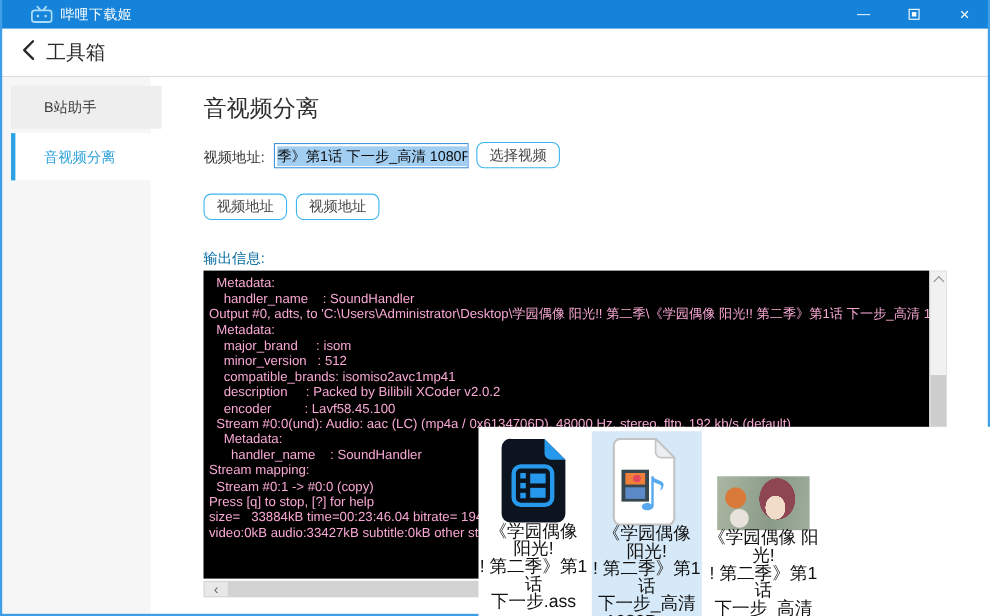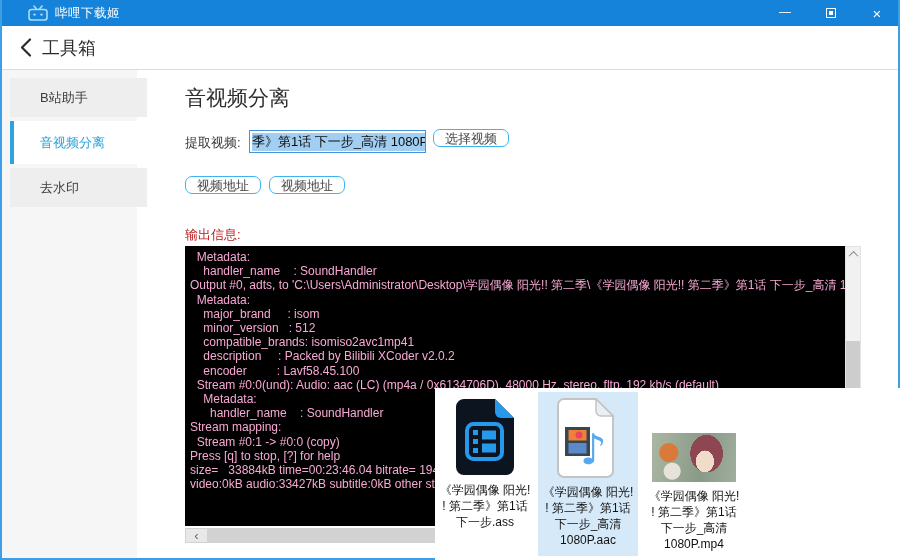--- a/index.html
+++ b/index.html
@@ -12,51 +12,51 @@
   .win-title { color:#fff; font-size:12.5px; margin-left:7px; letter-spacing:.5px; }
   .win-controls { position:absolute; right:0; top:0; height:26px; display:flex; }
   .win-btn { width:46px; height:26px; display:flex; align-items:center; justify-content:center; color:#fff; font-size:13px; cursor:default; }
   .min-glyph { font-size:12px; transform:translateY(-1px); }
   .max-glyph { width:10px; height:10px; border:1.3px solid #fff; display:flex; align-items:center; justify-content:center; }
   .max-glyph::after { content:""; width:4px; height:4px; background:#fff; }
   .close-glyph { font-size:15px; }
 
   
   .header { position:absolute; left:0; top:26px; width:900px; height:44px; background:#fff; border-bottom:1px solid #dcdcdc; display:flex; align-items:center; z-index:11; }
-  .back { display:flex; align-items:center; margin-left:20px; cursor:pointer; }
+  .back { display:flex; margin-left:20px; cursor:pointer; }
   .hdr-title { font-size:18px; color:#2b2b2b; margin-left:10px; }
 
   
   .sidebar { position:absolute; left:0; top:70px; width:137px; height:490px; background:#f6f6f6; z-index:2; }
   .side-item { position:absolute; left:10px; width:137px; height:39px; background:#eeeeee; display:flex; align-items:center; padding-left:30px; font-size:13px; color:#3c3c3c; cursor:pointer; }
   .side-item.active { background:#ffffff; border-left:4px solid #2ea3e4; padding-left:26px; color:#2aa0db; height:43px; }
 
   
   .main { position:absolute; left:137px; top:70px; width:763px; height:490px; background:#fff; z-index:1; }
   .page-title { position:absolute; left:48px; top:14px; font-size:21px; font-weight:500; color:#2f2f2f; }
   .vlabel { position:absolute; left:48px; top:64px; font-size:13px; color:#333; }
   .vinput { position:absolute; left:112px; top:60px; width:177px; height:23px; border:1px solid #4493de; background:#fff; display:flex; align-items:center; padding:0 2px; overflow:hidden; white-space:nowrap; cursor:text; }
   .vinput .sel { background:#a2cef2; color:#0b0b0b; font-size:13px; white-space:nowrap; }
-  .btn { position:absolute; height:18px; background:#fff; border:1px solid #3ab5ef; border-radius:7px; font-size:13px; color:#454545; font-family:inherit; padding:0 11px; cursor:pointer; }
+  .btn { position:absolute; height:24px; background:#fff; border:1px solid #3ab5ef; border-radius:7px; font-size:13px; color:#454545; font-family:inherit; padding:0 11px; cursor:pointer; }
   .btn-choose { left:296px; top:59px; }
   .btn-audio  { left:48px;  top:106px; }
   .btn-video  { left:132px; top:106px; }
-  .olabel { position:absolute; left:48px; top:156px; font-size:13px; color:#b91c1c; }
+  .olabel { position:absolute; left:48px; top:156px; font-size:13px; color:#0369a1; }
   .console { position:absolute; left:48px; top:176px; width:660px; height:280px; background:#000; color:#f9a8d4; font-family:"Liberation Sans","DejaVu Sans",sans-serif; font-size:12px; line-height:14.2px; padding:4px 5px; white-space:pre; overflow:hidden; }
   .vscroll { position:absolute; left:708px; top:176px; width:16px; height:280px; background:#f1f1f1; border:1px solid #e3e3e3; }
   .up-arrow { position:absolute; left:0; top:0; width:14px; height:15px; display:flex; align-items:center; justify-content:center; }
   .up-arrow::after { content:""; width:6px; height:6px; border-left:1.5px solid #8a8a8a; border-top:1.5px solid #8a8a8a; transform:rotate(45deg) translate(1px,1px); }
   .vthumb { position:absolute; left:0; top:94px; width:14px; height:56px; background:#cdcdcd; }
   .hscroll { position:absolute; left:48px; top:458px; width:660px; height:15px; background:#d2d2d2; }
   .left-btn { position:absolute; left:1px; top:1px; width:21px; height:13px; background:#e8e8e8; color:#6b6b6b; font-size:13px; display:flex; align-items:center; justify-content:center; line-height:1; }
 
   
   .desktop { position:absolute; left:435px; top:388px; width:465px; height:172px; background:#fff; z-index:20; }
   .file { position:absolute; display:flex; flex-direction:column; align-items:center; cursor:pointer; }
-  .flabel { font-size:12px; line-height:16px; color:#111; text-align:center; white-space:pre-line; margin-top:6px; }
+  .flabel { font-size:16px; line-height:16px; color:#111; text-align:center; white-space:pre-line; }
   .f1 { left:0;   top:10px; width:100px; }
   .f2 { left:103px; top:4px;  width:100px; background:#d6e9f8; padding:6px 0 8px; }
   .f3 { left:206px; top:10px; width:106px; }
   .f4 { left:316px; top:4px;  width:96px; }
   .f3 .ficon { margin-top:35px; }
   .ficon { display:flex; align-items:flex-end; justify-content:center; }
   .thumb { width:84px; height:49px;
     background:
       radial-gradient(circle at 20% 40%, #d97a3a 0 9px, rgba(0,0,0,0) 10px),
       radial-gradient(circle at 24% 78%, #e8e3da 0 8px, rgba(0,0,0,0) 9px),
@@ -115,27 +115,26 @@
             <polyline points="10,1.5 2,9.5 10,17.5" fill="none" stroke="#2b2b2b" stroke-width="2.2" stroke-linecap="round" stroke-linejoin="round"></polyline>
           </svg>
       </span>
       <span class="hdr-title">工具箱</span>
     </div>
   </div>
 
   <div class="sidebar">
     <div class="side-item" style="top:8px;">B站助手</div>
     <div class="side-item active" style="top:51px;">音视频分离</div>
-    <div class="side-item" style="top:98px;">去水印</div>
   </div>
 
   <div class="main">
     <div class="page-title">音视频分离</div>
 
-    <span class="vlabel">提取视频:</span>
+    <span class="vlabel">视频地址:</span>
     <div class="vinput">
       <span class="sel">季》第1话 下一步_高清 1080P.mp4</span>
     </div>
     <button class="btn btn-choose">选择视频</button>
 
     <button class="btn btn-audio">视频地址</button>
     <button class="btn btn-video">视频地址</button>
 
     <span class="olabel">输出信息:</span>
     <pre class="console">  Metadata:

